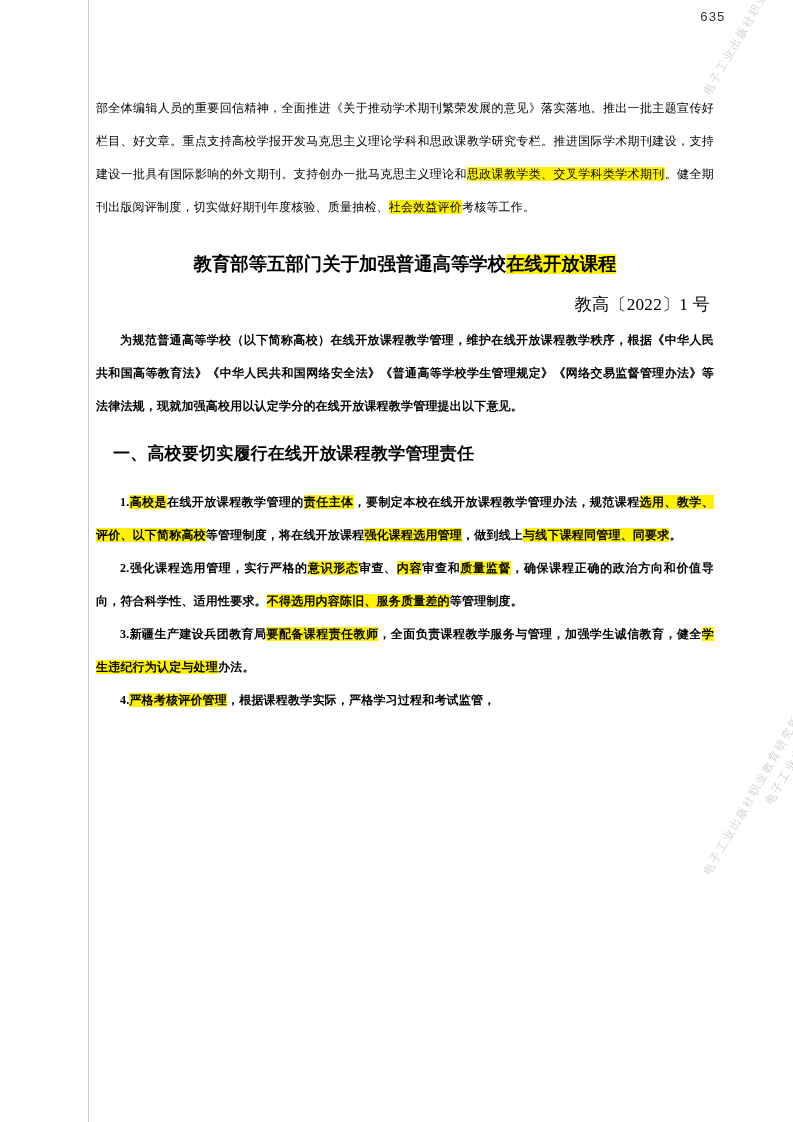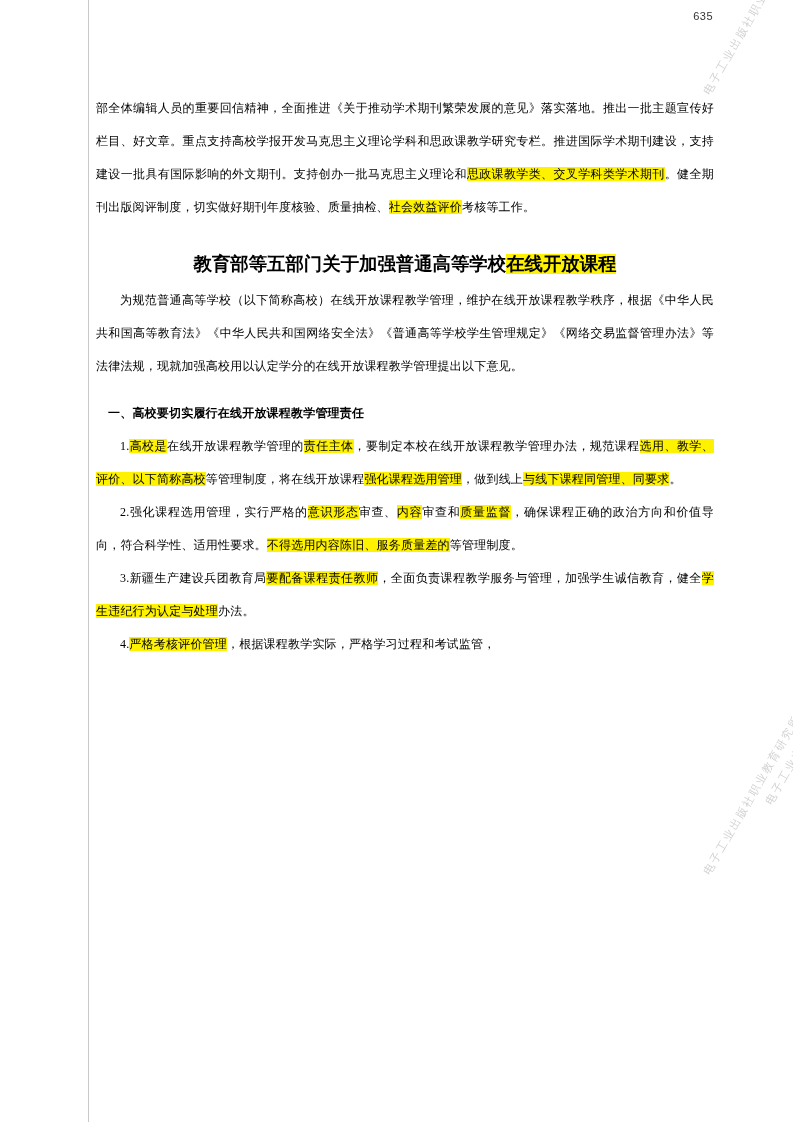--- a/index.html
+++ b/index.html
@@ -22,43 +22,44 @@
   .left-rule {
     position: absolute;
     left: 88px;
     top: 0;
     width: 1px;
     height: 1122px;
     background: #c9c9c9;
   }
   .page-number {
     position: absolute;
-    right: 80px;
+    right: 68px;
     top: 10px;
-    font-size: 11px;
+    font-size: 13px;
     color: #333;
-    font-family: Liberation Sans, sans-serif;
+    font-family: Liberation Mono, monospace;
     letter-spacing: 0.5px;
   }
   .content {
     position: absolute;
     left: 96px;
     top: 92px;
     width: 618px;
   }
   p {
     margin: 0;
     font-size: 12px;
     line-height: 33px;
     text-align: justify;
     text-justify: inter-ideograph;
     letter-spacing: 0.2px;
   }
   p.indent {
     text-indent: 2em;
+    font-weight: bold;
   }
   .hl {
     background: #fff200;
     text-align: right;
   }
   .title {
     margin: 24px 0 4px 0;
     text-align: center;
     font-weight: bold;
     font-size: 18.4px;
@@ -66,22 +67,22 @@
     font-family: "Liberation Serif", serif;
   }
   .doc-no {
     margin: 10px 0 4px 0;
     text-align: right;
     font-size: 17.2px;
     line-height: 30px;
     padding-right: 4px;
   }
   .section-head {
-    margin: 14px 0 0 0;
-    font-size: 12px;
+    margin: 14px 0 16px 0;
+    font-size: 17px;
     font-weight: bold;
     line-height: 33px;
     text-indent: 1em;
   }
 
   
   .wm {
     position: absolute;
     color: rgba(120,120,120,0.35);
     font-family: "Liberation Sans", sans-serif;
@@ -110,20 +111,21 @@
   <div class="wm wm3">电子工业出版社职业教育研究所</div>
 
   <div class="content">
 
     <p><span>部全体编辑人员的重要回信精神，全面推进《关于推动学术期刊繁荣发展的意见》落实落地。推出一批主题宣传好栏目、好文章。重点支持高校学报开发马克思主义理论学科和思政课教学研究专栏。推进国际学术期刊建设，支持建设一批具有国际影响的外文期刊。支持创办一批马克思主义理论和</span><span class="hl">思政课教学类、交叉学科类学术期刊</span><span>。健全期刊出版阅评制度，切实做好期刊年度核验、质量抽检、</span><span class="hl">社会效益评价</span><span>考核等工作。</span></p>
 
     <div class="title">
       <div><span>教育部等五部门关于加强普通高等学校</span><span class="hl">在线开放课程</span></div>
     </div>
 
+    <p class="doc-no">教高〔2022〕1 号</p>
 
 
     <p class="indent">为规范普通高等学校（以下简称高校）在线开放课程教学管理，维护在线开放课程教学秩序，根据《中华人民共和国高等教育法》《中华人民共和国网络安全法》《普通高等学校学生管理规定》《网络交易监督管理办法》等法律法规，现就加强高校用以认定学分的在线开放课程教学管理提出以下意见。</p>
 
     <p class="section-head">一、高校要切实履行在线开放课程教学管理责任</p>
 
     <p class="indent"><span>1.</span><span class="hl">高校是</span><span>在线开放课程教学管理的</span><span class="hl">责任主体</span><span>，要制定本校在线开放课程教学管理办法，规范课程</span><span class="hl">选用、教学、评价、以下简称高校</span><span>等管理制度，将在线开放课程</span><span class="hl">强化课程选用管理</span><span>，做到线上</span><span class="hl">与线下课程同管理、同要求</span><span>。</span></p>
 
     <p class="indent"><span>2.</span><span>强化课程选用管理，实行严格的</span><span class="hl">意识形态</span><span>审查、</span><span class="hl">内容</span><span>审查和</span><span class="hl">质量监督</span><span>，确保课程正确的政治方向和价值导向，符合科学性、适用性要求。</span><span class="hl">不得选用内容陈旧、服务质量差的</span><span>等管理制度。</span></p>
 

